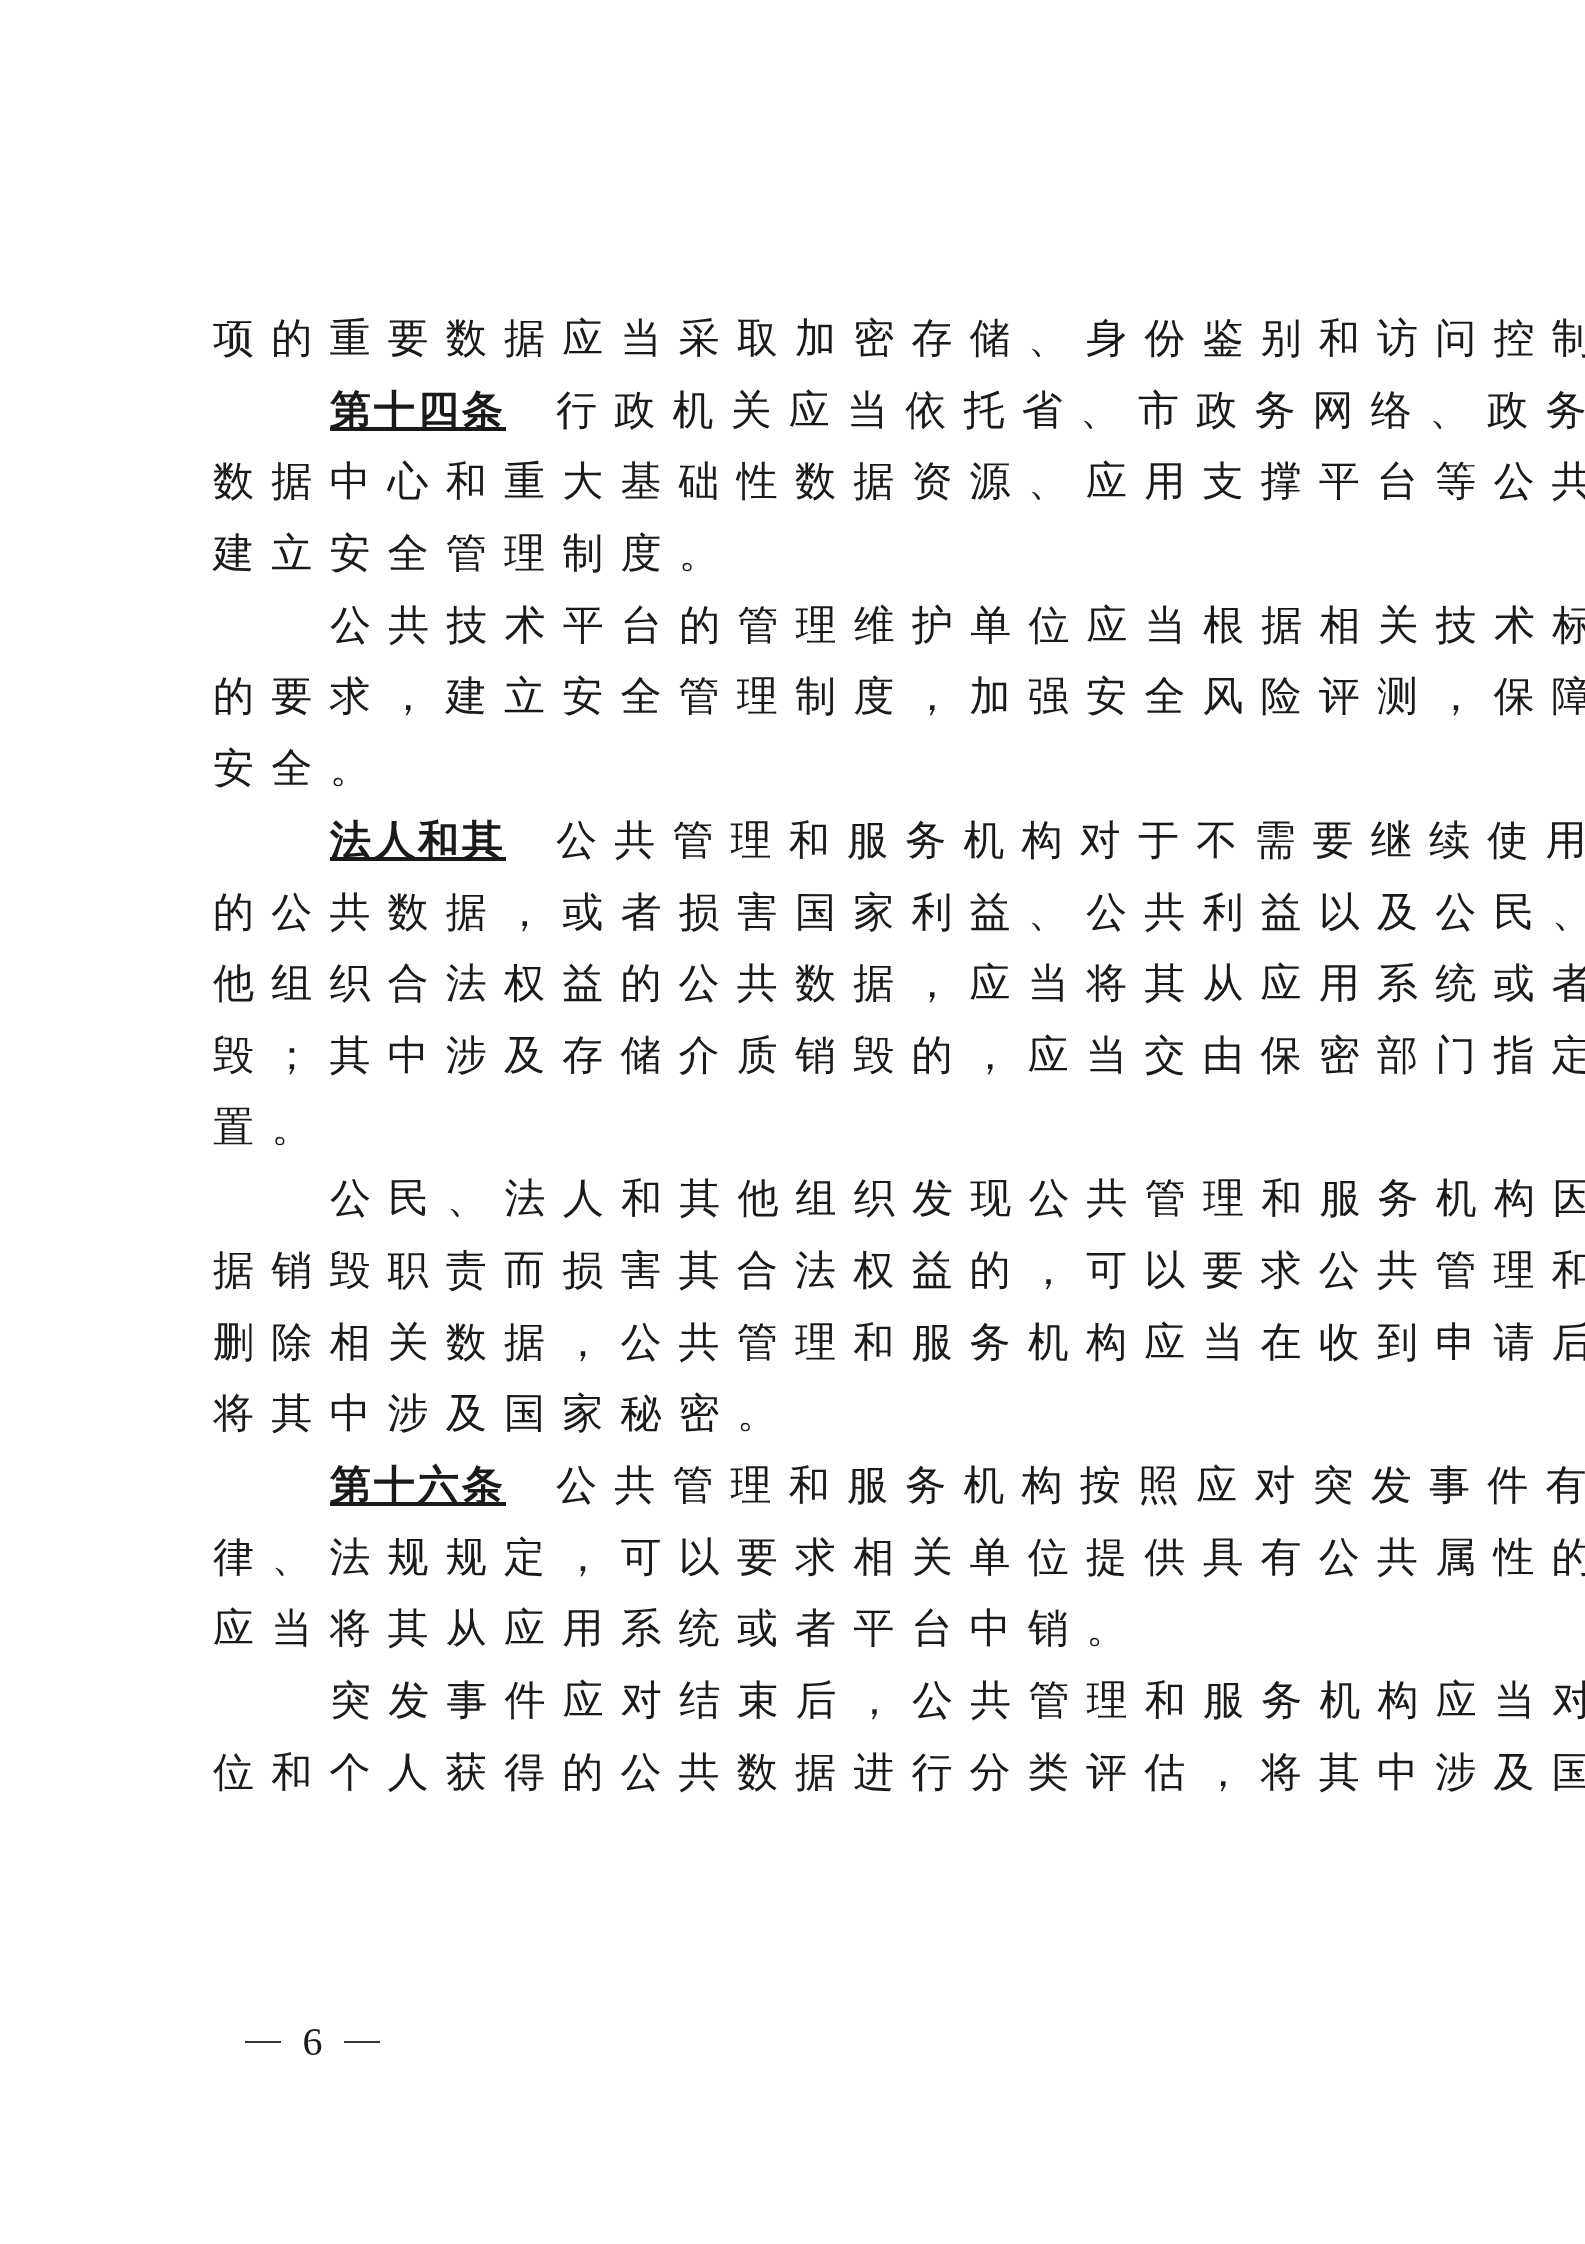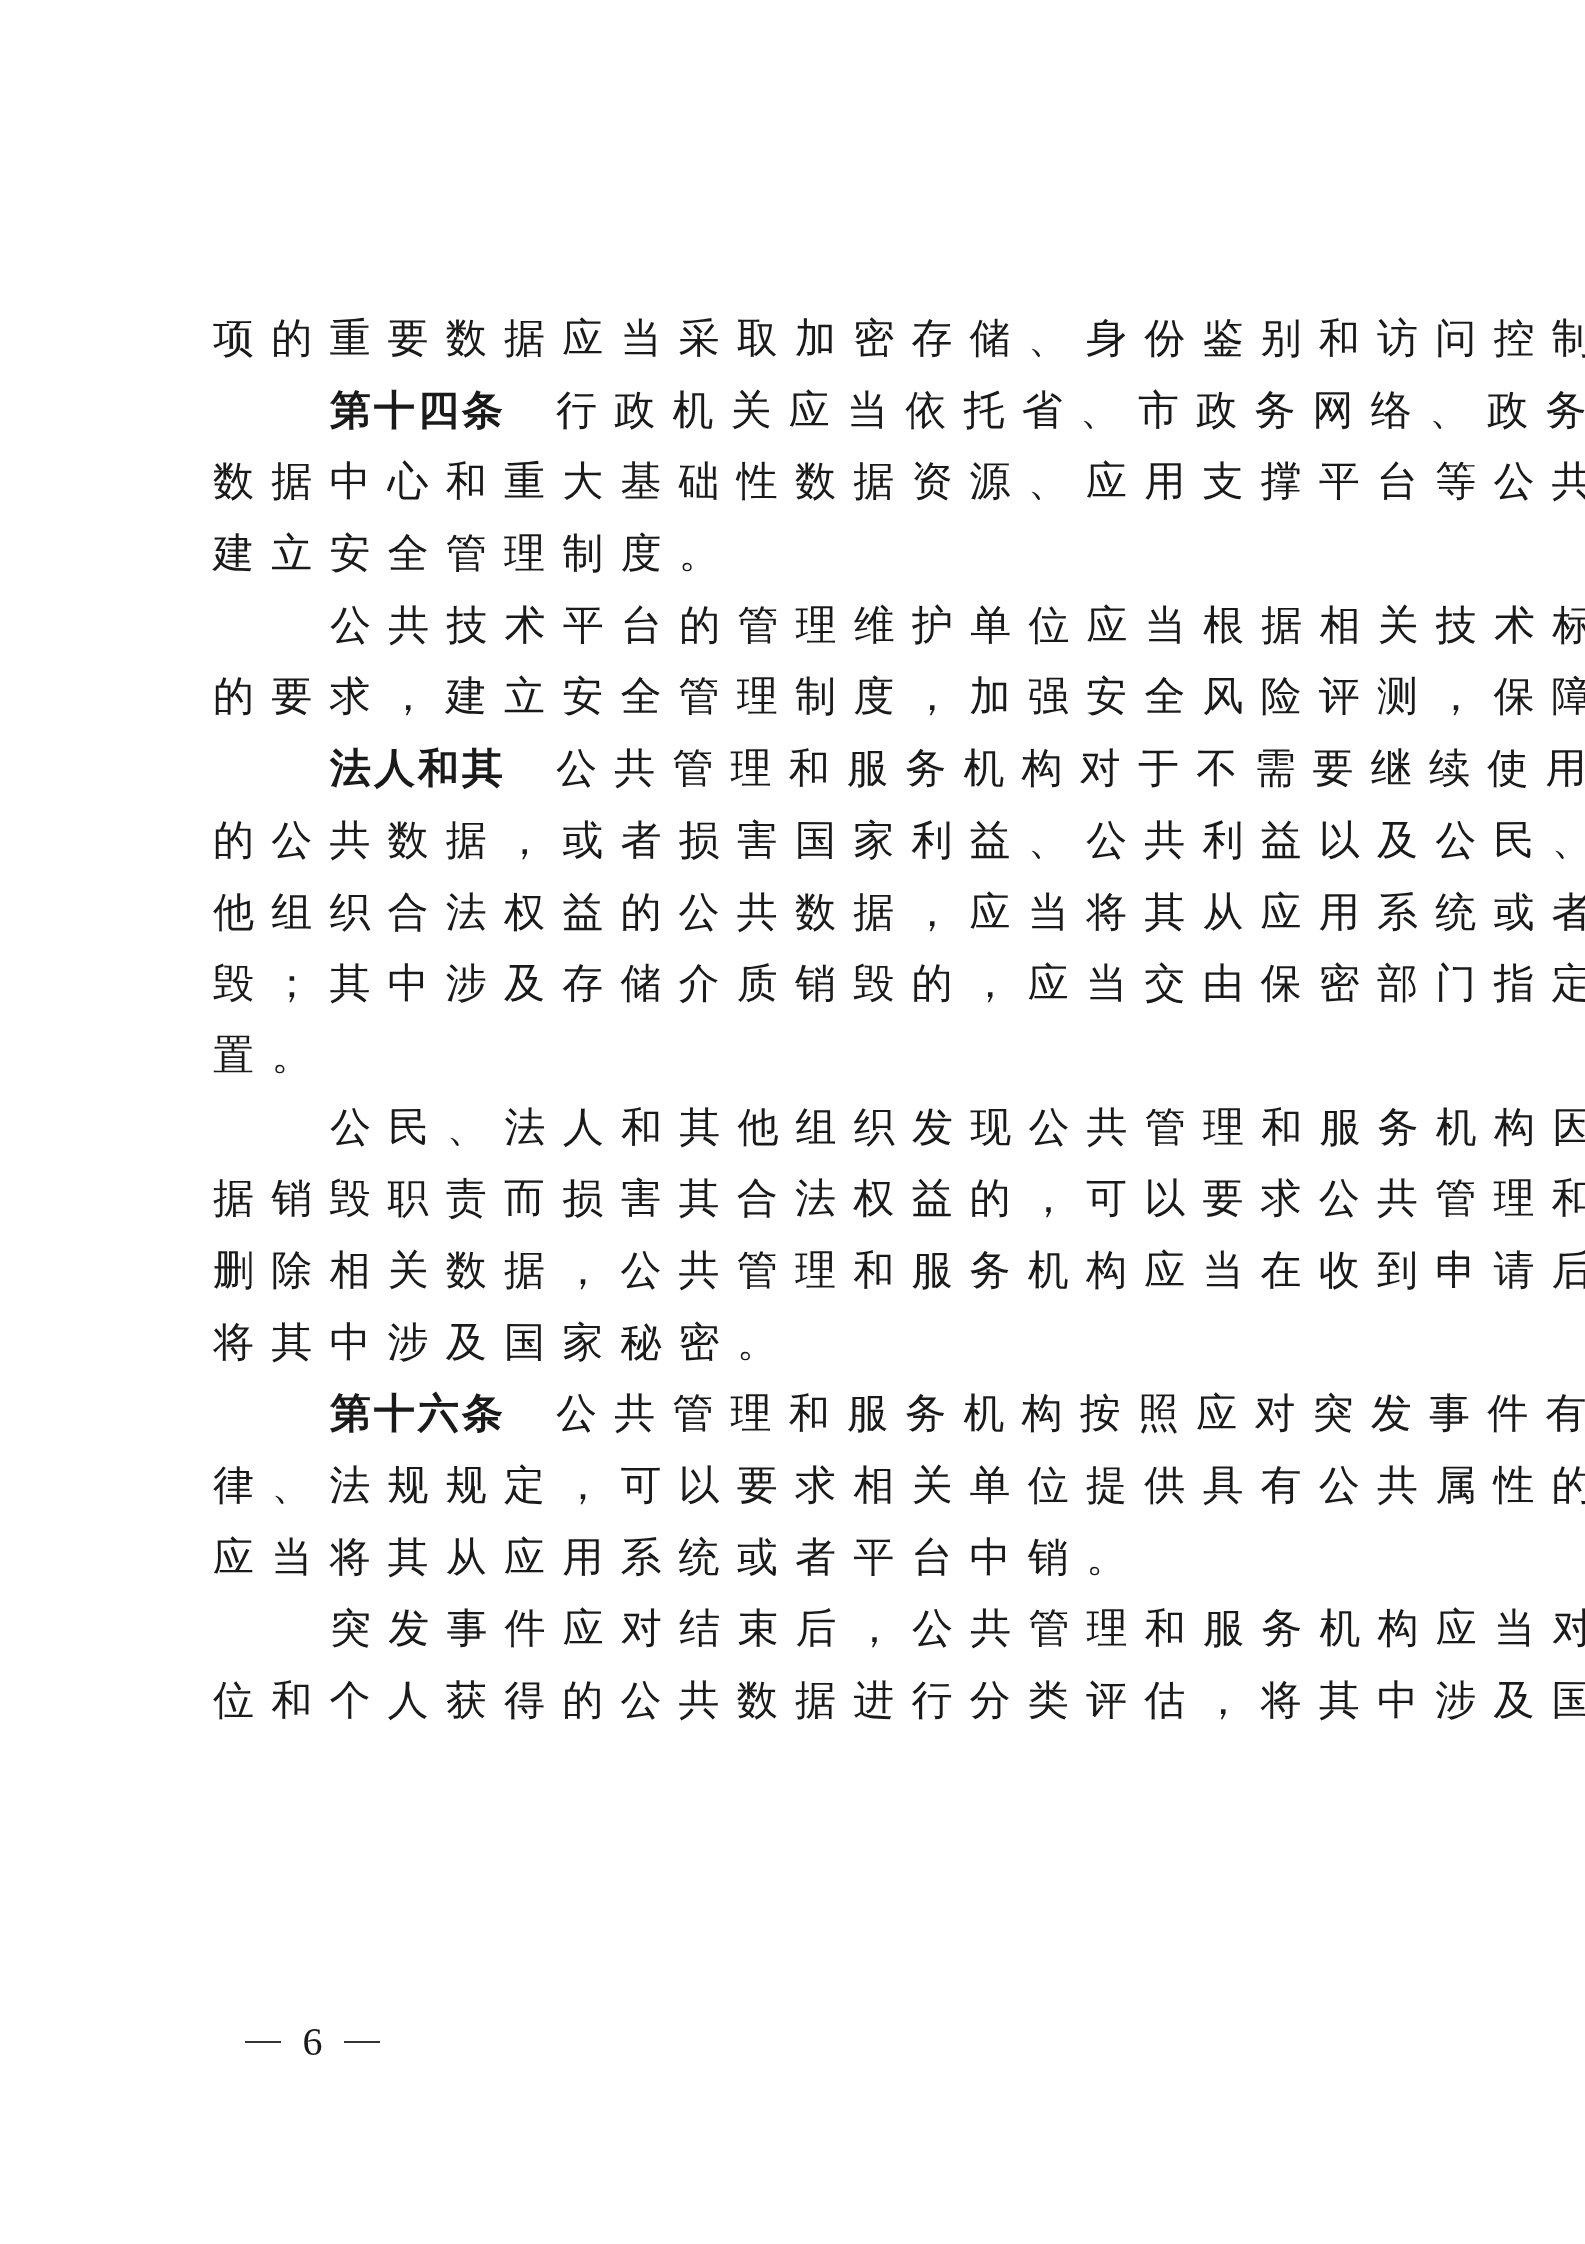--- a/index.html
+++ b/index.html
@@ -13,41 +13,42 @@
       position: absolute; left: 213px; top: 303px; width: 1185px;
     }
     .line {
       height: 71.7px; line-height: 71.7px;
       font-size: 41px; letter-spacing: 17.2px;
       white-space: nowrap;
     }
     .indent { padding-left: 117px; }
     .art-title {
       font-family: "DejaVu Sans", "Liberation Sans", sans-serif;
-      font-weight: bold; letter-spacing: 3px; margin-right: 50px;
+      font-weight: bold; letter-spacing: 3px; margin-right: 50px; text-decoration: underline;
     }
     .page-number {
       position: absolute; left: 245px; top: 2018px; width: 135px;
       font-size: 40px; line-height: 48px; text-align: center;
       font-family: "Liberation Serif", "DejaVu Serif", serif;
       display: flex; align-items: center; justify-content: space-between;
     }
     .dash { display: inline-block; width: 36px; height: 2px; background: #333; }
   </style>
 </head>
 <body>
 
 <div class="page">
   <div class="body-text">
     <div class="line"><span>项的重要数据应当采取加密存储、身份鉴别和访问控制等措施，</span></div>
     <div class="line indent"><span class="art-title">第十四条</span><span>行政机关应当依托省、市政务网络、政务云、大</span></div>
     <div class="line"><span>数据中心和重大基础性数据资源、应用支撑平台等公共技术平台</span></div>
     <div class="line"><span>建立安全管理制度。</span></div>
     <div class="line indent"><span>公共技术平台的管理维护单位应当根据相关技术标准、规范</span></div>
     <div class="line"><span>的要求，建立安全管理制度，加强安全风险评测，保障公共数据</span></div>
+    <div class="line"><span>安全。</span></div>
     <div class="line indent"><span class="art-title">法人和其</span><span>公共管理和服务机构对于不需要继续使用、保存</span></div>
     <div class="line"><span>的公共数据，或者损害国家利益、公共利益以及公民、法人和其</span></div>
     <div class="line"><span>他组织合法权益的公共数据，应当将其从应用系统或者平台中销</span></div>
     <div class="line"><span>毁；其中涉及存储介质销毁的，应当交由保密部门指定的机构处</span></div>
     <div class="line"><span>置。</span></div>
     <div class="line indent"><span>公民、法人和其他组织发现公共管理和服务机构因未履行数</span></div>
     <div class="line"><span>据销毁职责而损害其合法权益的，可以要求公共管理和服务机构</span></div>
     <div class="line"><span>删除相关数据，公共管理和服务机构应当在收到申请后 3 个工作</span></div>
     <div class="line"><span>将其中涉及国家秘密。</span></div>
     <div class="line indent"><span class="art-title">第十六条</span><span>公共管理和服务机构按照应对突发事件有关法</span></div>

